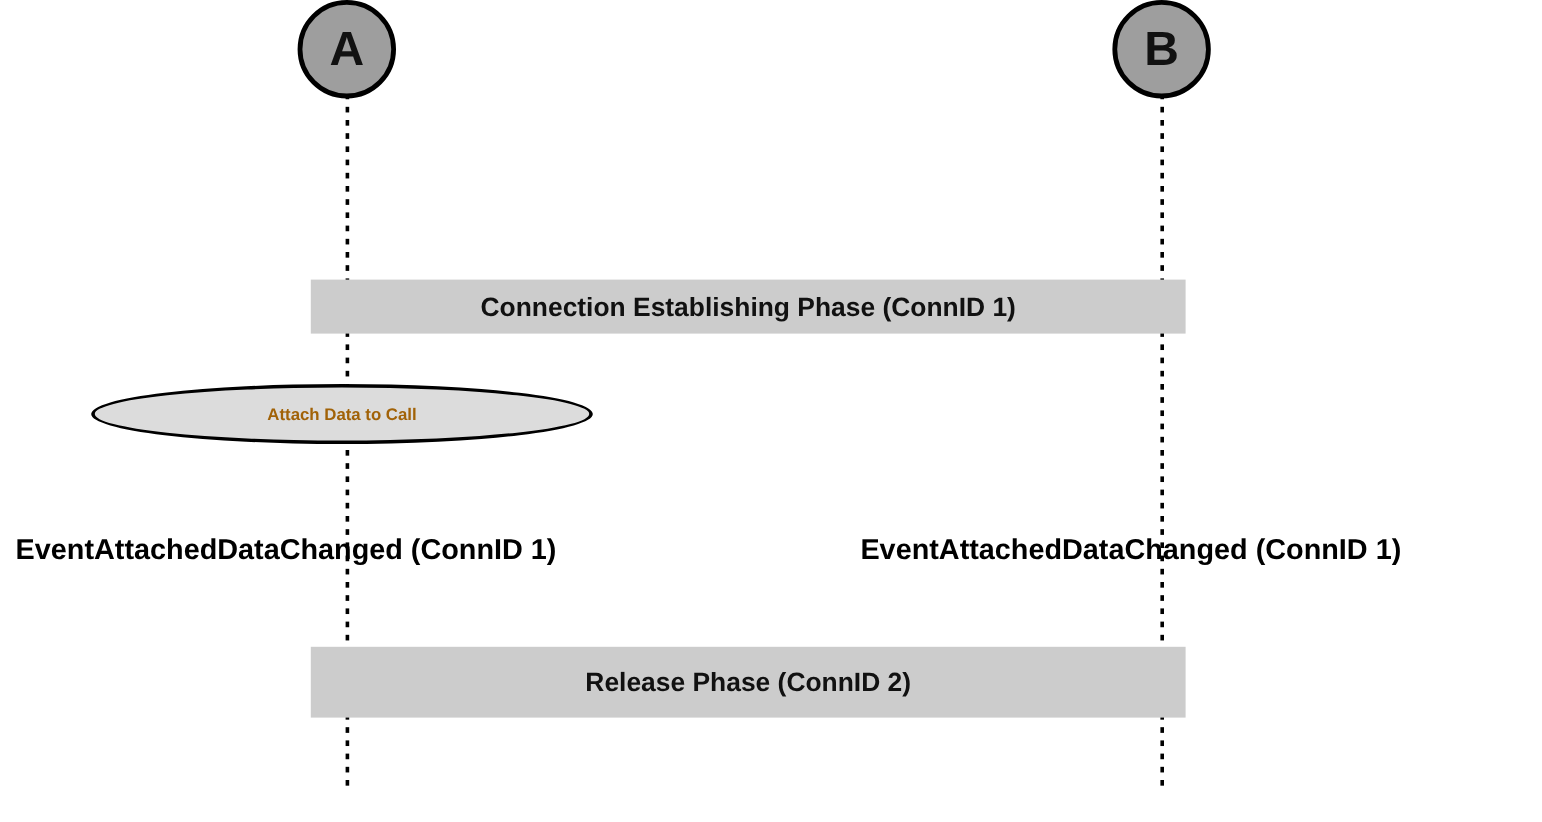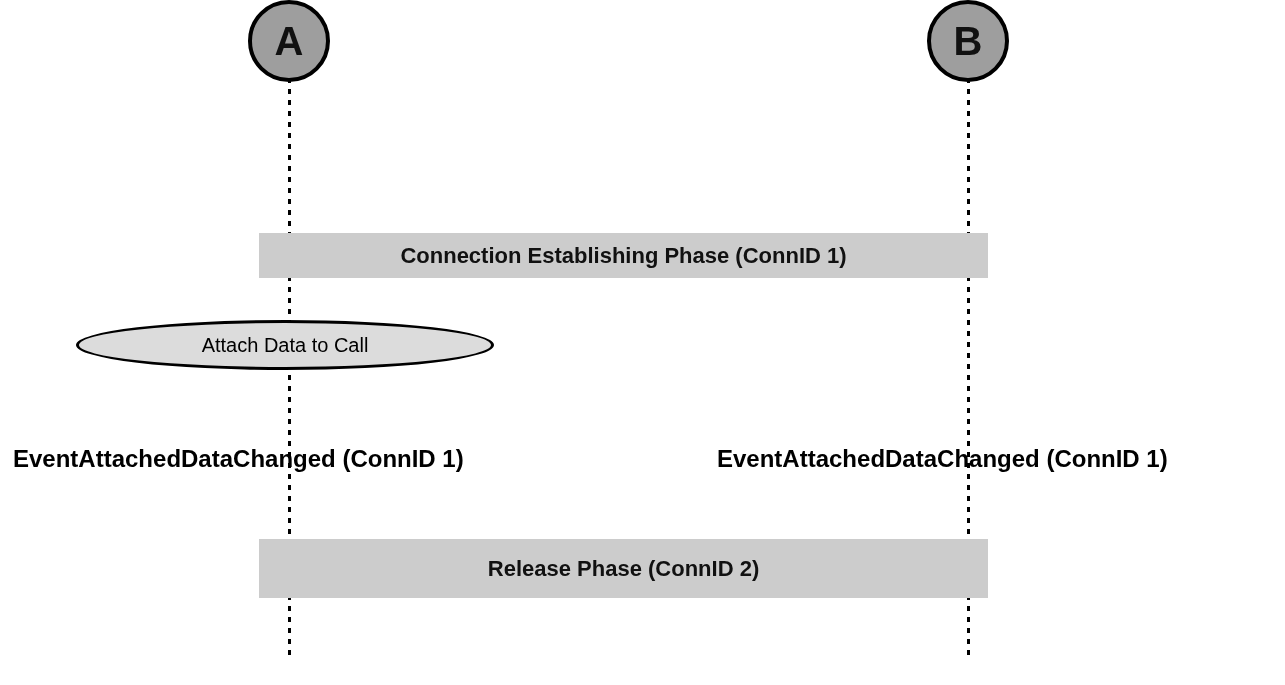--- a/index.html
+++ b/index.html
@@ -102,23 +102,23 @@
     border-radius: 50% / 50%;
     background: #dcdcdc;
     border: 3px solid #000000;
     box-sizing: border-box;
     display: flex;
     align-items: center;
     justify-content: center;
     z-index: 4;
   }
   #action-ellipse .ellipse-label {
-    font-size: 20px;
-    font-weight: normal;
-    color: #000000;
+    font-size: 14px;
+    font-weight: bold;
+    color: #a16207;
     white-space: nowrap;
     line-height: 1;
   }
 
   
   .event-label {
     position: absolute;
     font-size: 24px;
     font-weight: bold;
     color: #000000;

